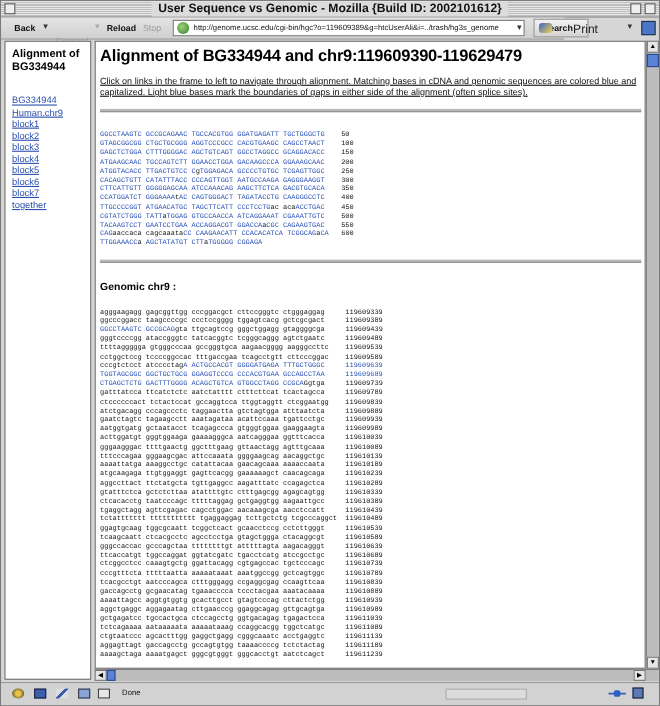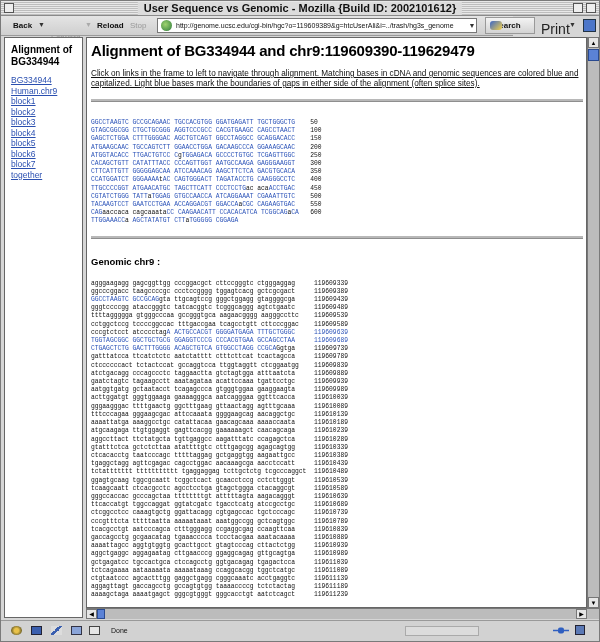--- a/index.html
+++ b/index.html
@@ -13,26 +13,26 @@
   .toolbar { position: absolute; left: 0; top: 15px; width: 512px; height: 20px; background: linear-gradient(#e4e4e4, #cfcfcf); border-bottom: 1px solid #9a9a9a; font-size: 8px; }
   .tb-btn { position: absolute; top: 5px; color: #111; font-weight: bold; }
   .tb-btn.disabled { color: #999; font-weight: normal; }
   .tb-arrow { position: absolute; top: 5px; font-size: 7px; color: #333; }
   .tb-arrow.disabled { color: #aaa; }
   .urlbar { position: absolute; left: 156px; top: 2px; width: 320px; height: 15px; background: #fff; border: 1px solid #777; font-size: 7px; line-height: 13px; padding-left: 18px; white-space: nowrap; overflow: hidden; color: #111; }
   .urlbar .globe { position: absolute; left: 3px; top: 1px; width: 11px; height: 11px; border-radius: 50%; background: radial-gradient(circle at 40% 40%, #9fd36f, #2b7a3a); }
   .url-drop { position: absolute; left: 466px; top: 3px; width: 10px; height: 13px; font-size: 7px; color: #333; text-align: center; line-height: 13px; }
   .search-btn { position: absolute; left: 484px; top: 1px; width: 50px; height: 17px; border: 1px solid #999; background: linear-gradient(#f3f3f3, #d3d3d3); font-size: 8px; font-weight: bold; line-height: 15px; padding-left: 8px; color: #111; }
   .search-btn .mag { position: absolute; left: 4px; top: 3px; width: 12px; height: 9px; background: linear-gradient(135deg, #3a66c8, #f5d24a); border-radius: 3px; }
-  .print-btn { position: absolute; left: 540px; top: 5px; font-size: 14px; color: #222; }
+  .print-btn { position: absolute; left: 520px; top: 5px; font-size: 11px; color: #222; }
   .print-drop { position: absolute; left: 568px; top: 5px; font-size: 7px; color: #333; }
   .throbber { position: absolute; left: 582px; top: 3px; width: 13px; height: 13px; background: #4c76c9; border: 1px solid #234; }
 
   .leftframe { position: absolute; left: 3px; top: 36px; width: 79px; height: 581px; background: #fff; border: 1px solid #666; padding: 6px 6px; }
-  .leftframe h2 { font-size: 10px; font-weight: bold; line-height: 12px; color: #000; margin-bottom: 7px; }
+  .leftframe h2 { font-size: 10px; font-weight: bold; line-height: 12px; color: #000; margin-bottom: 18px; }
   .leftframe a { display: block; font-size: 8.5px; line-height: 10.5px; color: #2a4fb0; text-decoration: underline; }
 
   .rightframe { position: absolute; left: 85px; top: 36px; width: 501px; height: 571px; background: #fff; border: 1px solid #666; overflow: hidden; padding: 4px 0 0 4px; }
   .rightframe h1 { font-size: 15px; font-weight: bold; color: #000; line-height: 18px; margin-bottom: 9px; letter-spacing: -0.2px; }
   .intro { font-size: 8.2px; line-height: 10px; color: #111; width: 492px; margin-bottom: 10px; text-decoration: underline; }
   hr.sep { width: 492px; height: 3px; border: none; background: #b8b8b8; border-bottom: 1px solid #8e8e8e; margin-bottom: 17px; }
   h3.sec { font-size: 8.5px; font-weight: bold; margin-bottom: 9px; color: #000; }
   h3.gsec { font-size: 9.5px; font-weight: bold; margin-bottom: 13px; color: #000; }
   pre.seq { font-family: "Liberation Mono", monospace; font-size: 6.3px; line-height: 8.2px; color: #111; white-space: pre; }
   pre.seq .m { color: #2a52b8; }

